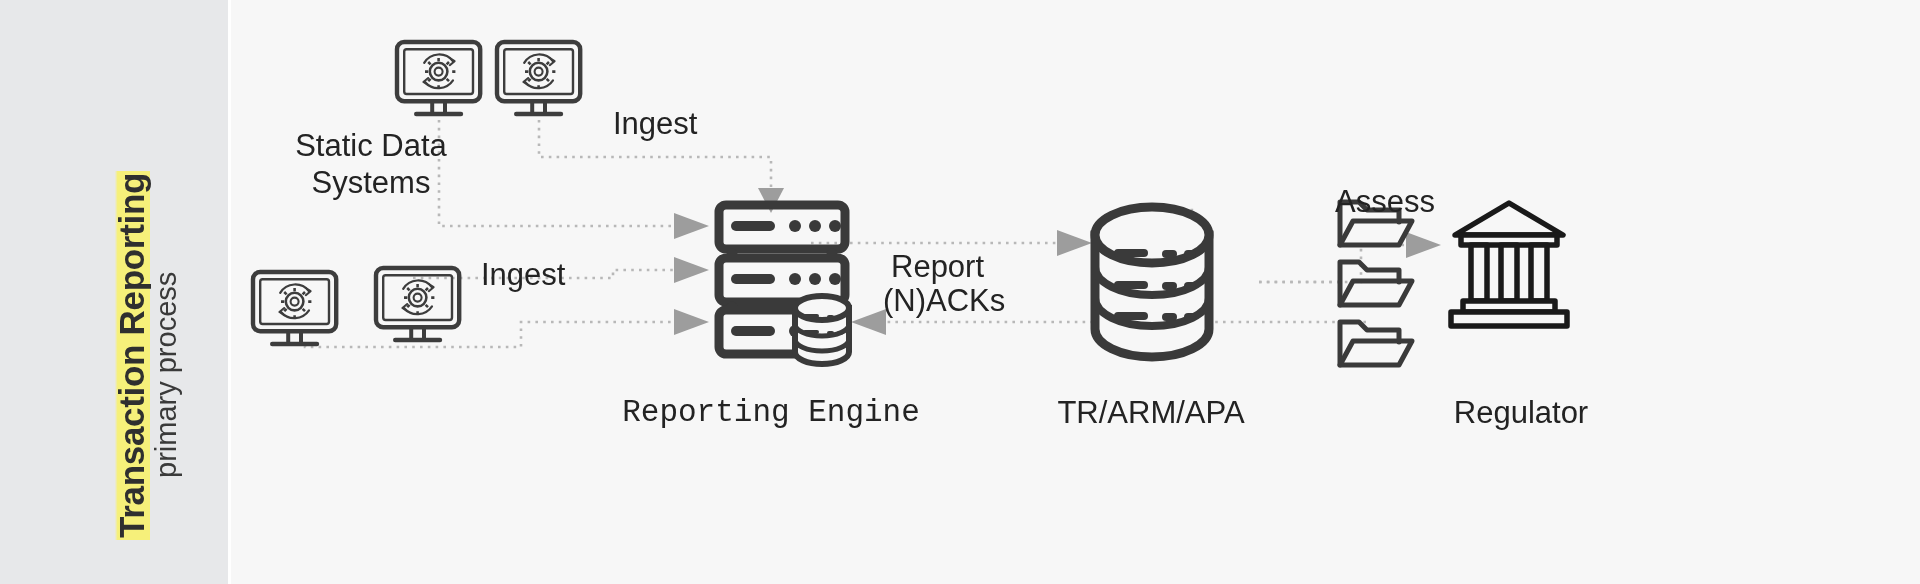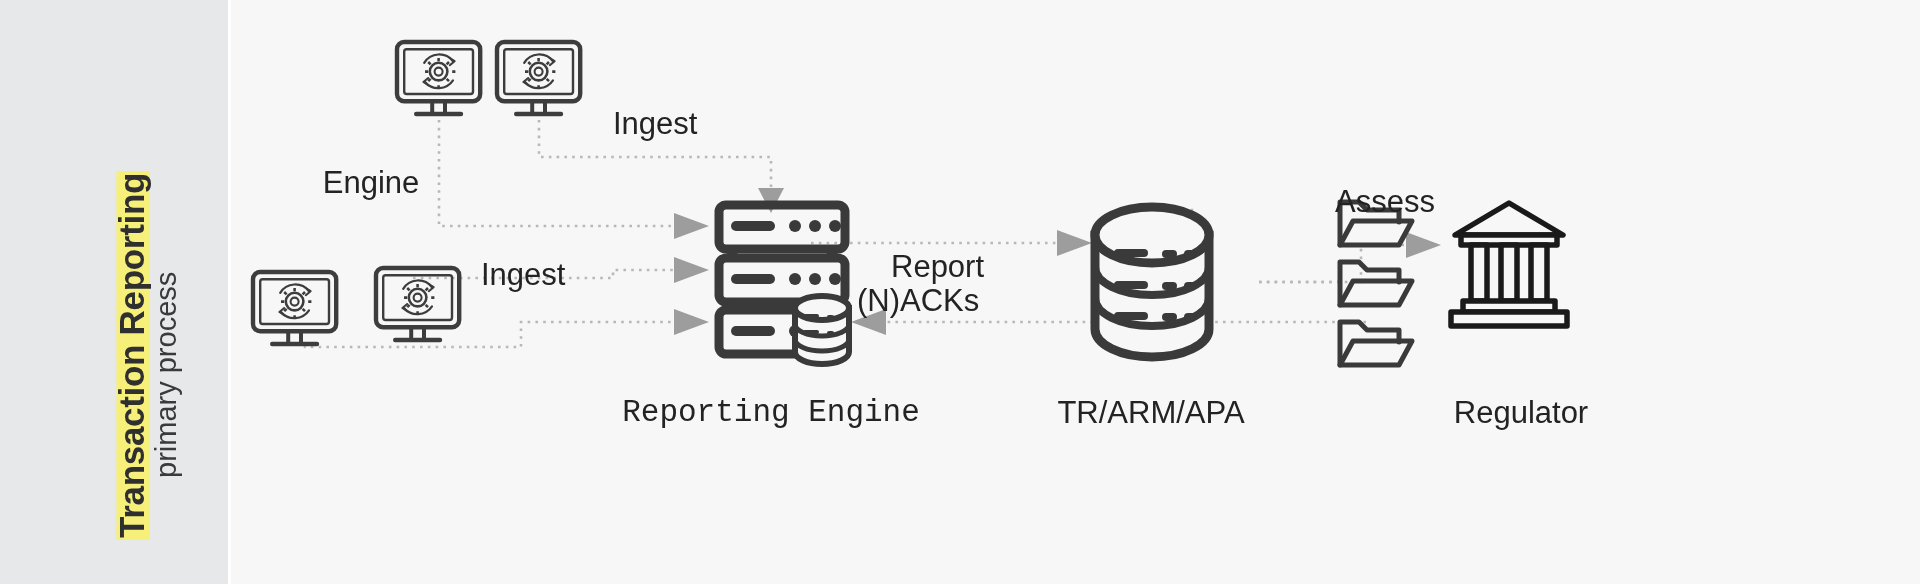--- a/index.html
+++ b/index.html
@@ -297,31 +297,31 @@
         <rect x="22" y="48" width="16" height="56"></rect>
         <rect x="52" y="48" width="16" height="56"></rect>
         <rect x="82" y="48" width="16" height="56"></rect>
 
         <rect x="14" y="104" width="92" height="11"></rect>
         <rect x="2" y="115" width="116" height="14"></rect>
       </g>
     </svg>
 
     <div class="dlabel stack-caption" style="left:30px; top:128px; width:220px;">
-      <br>
-      <span>Engine</span>
+      <span>Static Data</span><br>
+      <span>Systems</span>
     </div>
 
     <div class="dlabel edge-caption" style="left:382px; top:106px;">Ingest</div>
 
     <div class="dlabel edge-caption" style="left:250px; top:257px;">Ingest</div>
 
     <div class="dlabel edge-caption" style="left:660px; top:207px;margin-top:42px;">Report</div>
 
-    <div class="dlabel edge-caption" style="left:626px; top:283px;">(N)ACKs</div>
+    <div class="dlabel edge-caption" style="left:652px; top:283px;">(N)ACKs</div>
 
     <div class="dlabel edge-caption" style="left:1066px; top:184px;margin-left:38px;">Assess</div>
 
 
     <div class="dlabel node-caption" style="left:380px; top:395px; width:320px;font-family:Liberation Mono, monospace;">Reporting Engine</div>
 
     <div class="dlabel node-caption" style="left:1185px; top:395px; width:210px;">Regulator</div>
 
     <div class="dlabel node-caption" style="left:810px; top:395px; width:220px;">TR/ARM/APA</div>
 

